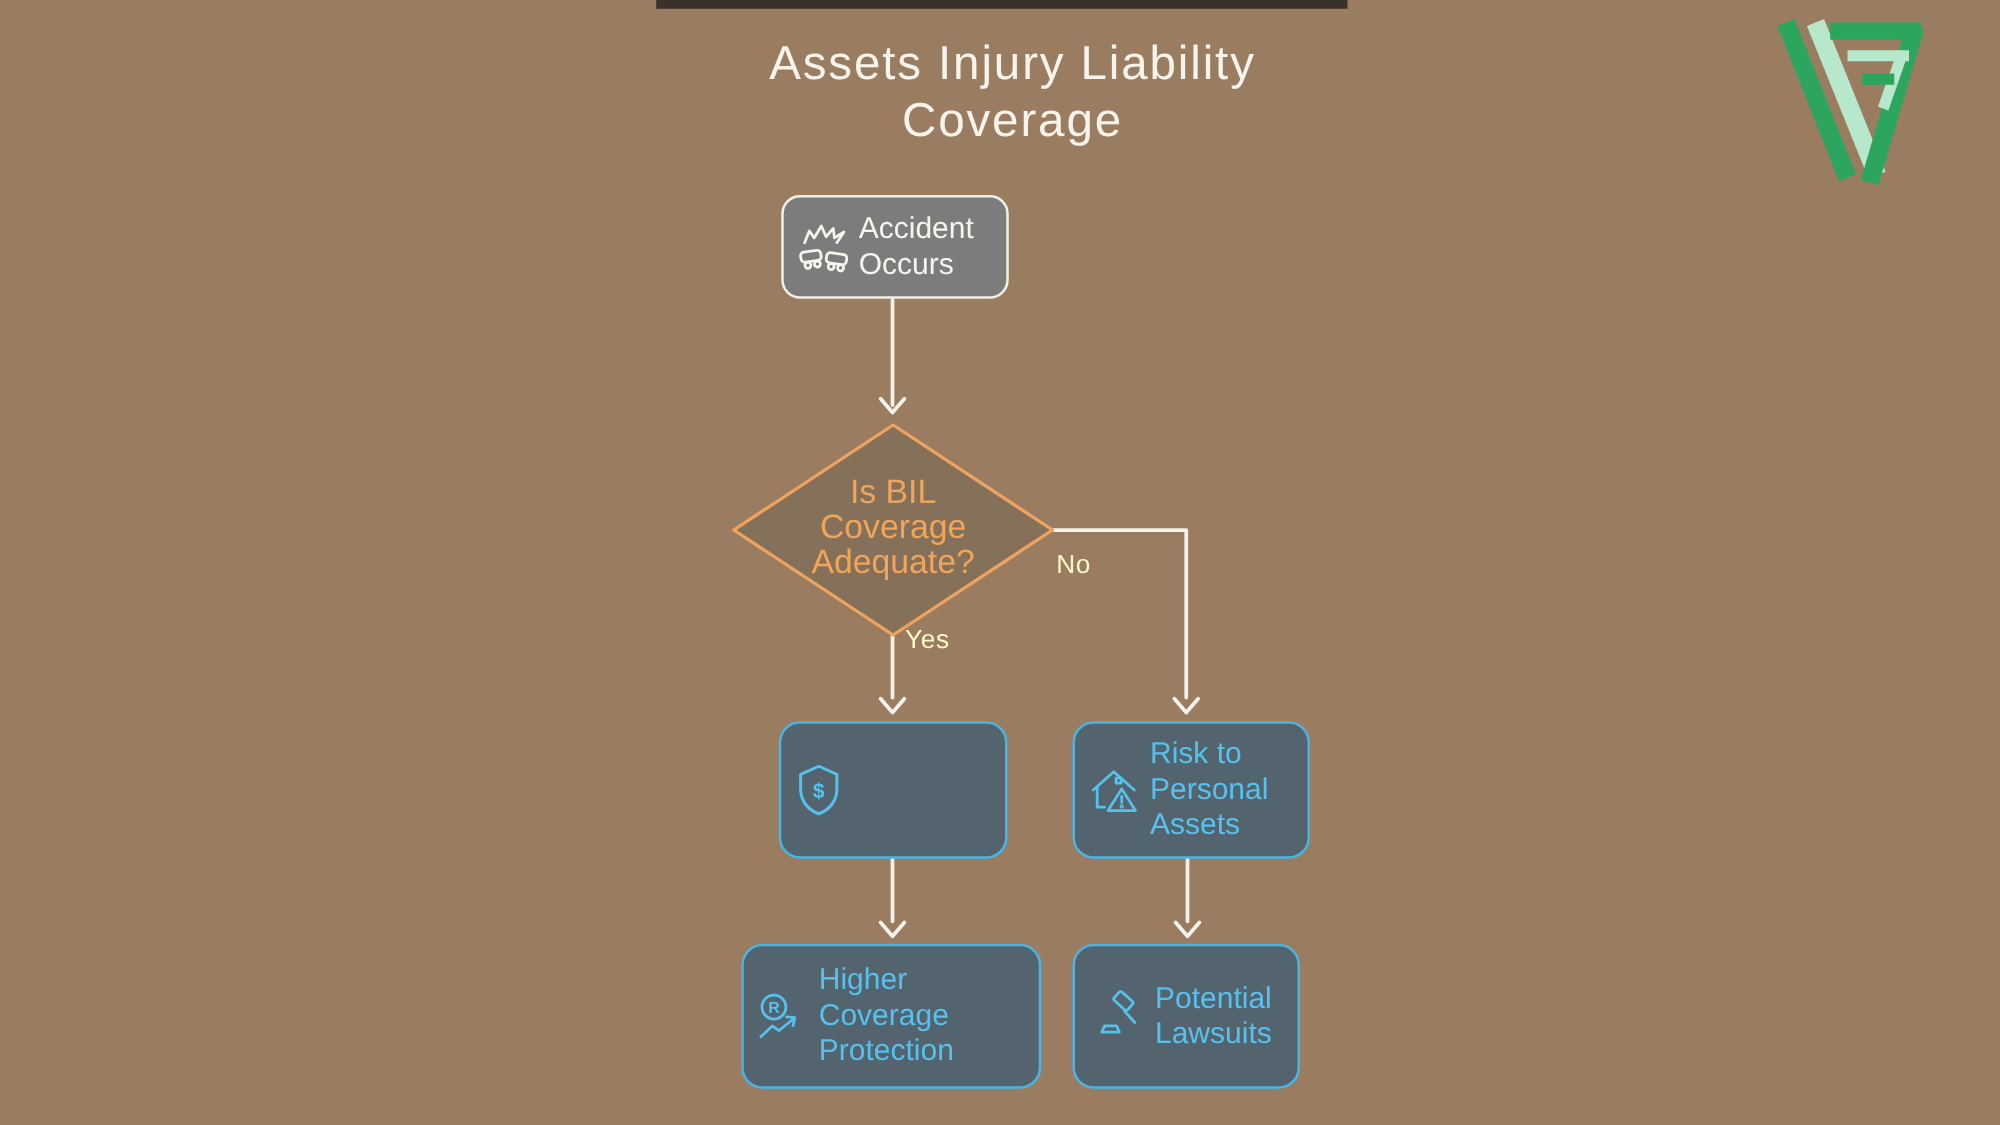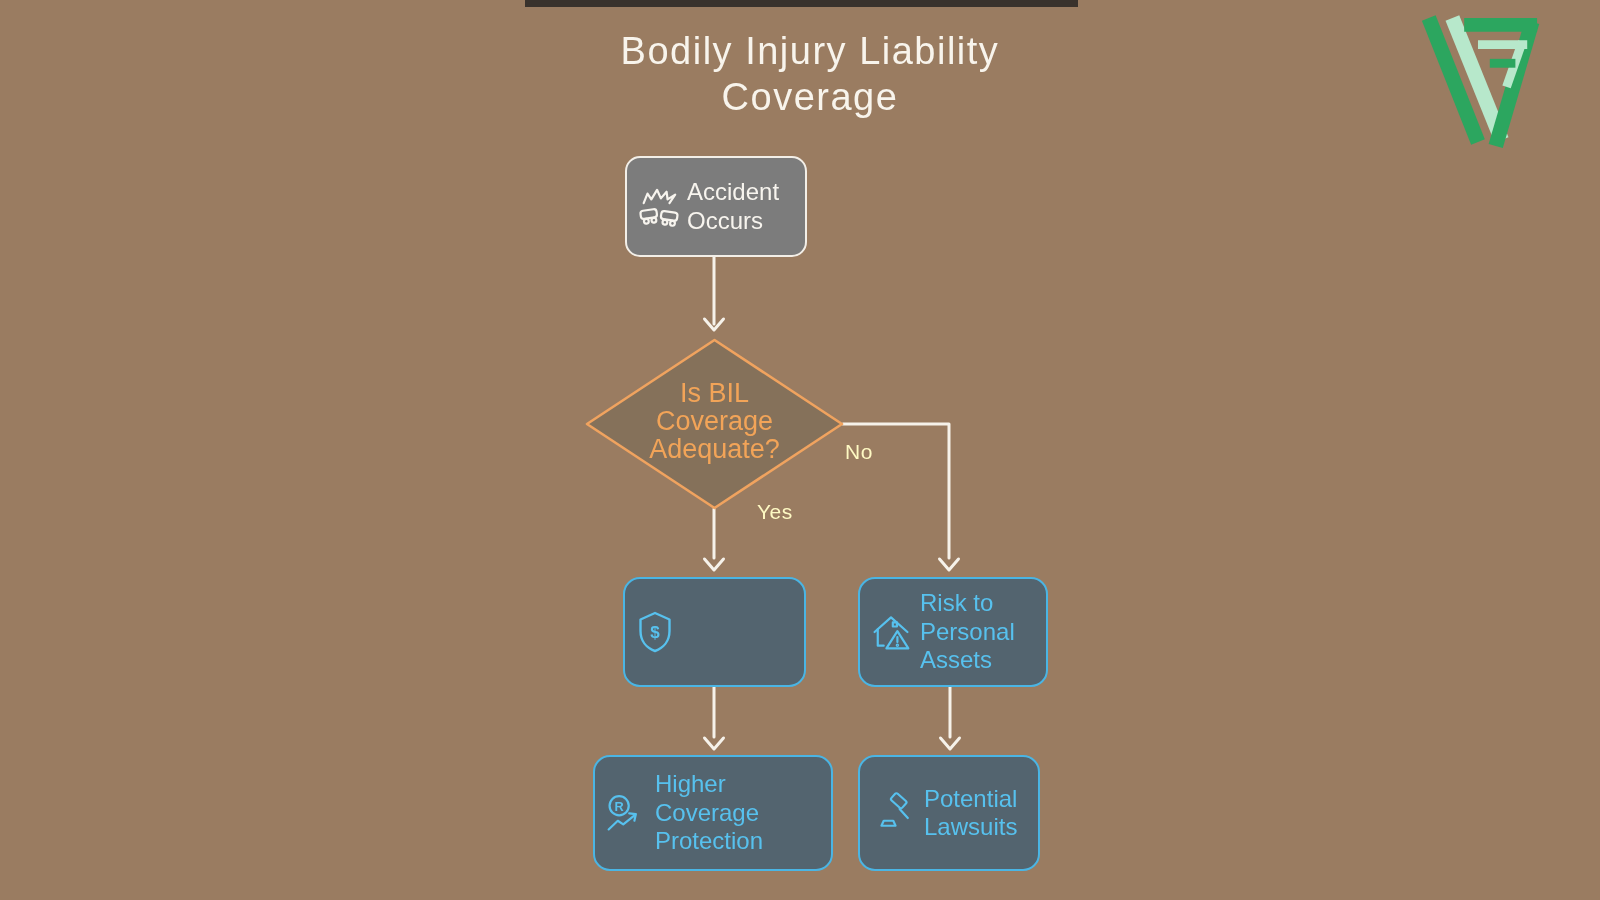--- a/index.html
+++ b/index.html
@@ -34,21 +34,21 @@
     white-space:pre-line;
   }
 </style>
 </head>
 <body>
 
 <div class="stage">
 
   <div class="top-bar"></div>
 
-  <div class="page-title">Bodily Injury Liability
+  <div class="page-title">Assets Injury Liability
 Coverage</div>
 
   <svg class="logo" viewBox="0 0 130 140" aria-hidden="true">
     <g fill="none" stroke-linecap="butt">
       <path d="M16 6 L66 132" stroke="#2ca65f" stroke-width="15"></path>
       <path d="M40 6 L90 130" stroke="#b7e8cb" stroke-width="15"></path>
       <path d="M121 10 L84 136" stroke="#2ca65f" stroke-width="15"></path>
       <path d="M52 13 L126 13" stroke="#2ca65f" stroke-width="14"></path>
       <path d="M66 33 L116 33" stroke="#b7e8cb" stroke-width="9"></path>
       <path d="M111 30 L95 76" stroke="#b7e8cb" stroke-width="9"></path>
@@ -69,24 +69,24 @@
       <polyline points="939.5,559 949,570 958.5,559"></polyline>
 
       <path d="M714 687 L714 737"></path>
       <polyline points="704.5,738 714,749 723.5,738"></polyline>
 
       <path d="M950 687 L950 737"></path>
       <polyline points="940.5,738 950,749 959.5,738"></polyline>
     </g>
   </svg>
 
-  <div class="edge-label" style="left:757px;top:500px;">Yes</div>
+  <div class="edge-label" style="left:724px;top:500px;">Yes</div>
   <div class="edge-label" style="left:845px;top:440px;">No</div>
 
-  <div class="node gray" style="left:625px;top:156px;width:182px;height:101px;">
+  <div class="node gray" style="left:625px;top:156px;width:182px;height:83px;">
     <svg class="icon" width="42" height="42" viewBox="0 0 44 42" aria-hidden="true">
       <g fill="none" stroke="#f7f4ee" stroke-width="2.3" stroke-linecap="round" stroke-linejoin="round">
         <polyline points="7,17 11,7 15,13 21,3 25,12 31,5 32,13 40,8 34,17"></polyline>
         <g transform="rotate(-8 13 30)">
           <rect x="4" y="24" width="17" height="8.5" rx="3"></rect>
           <circle cx="9" cy="35.5" r="2.5"></circle>
           <circle cx="17" cy="35.5" r="2.5"></circle>
         </g>
         <g transform="rotate(8 33 32)">
           <rect x="25" y="26" width="17" height="8.5" rx="3"></rect>

